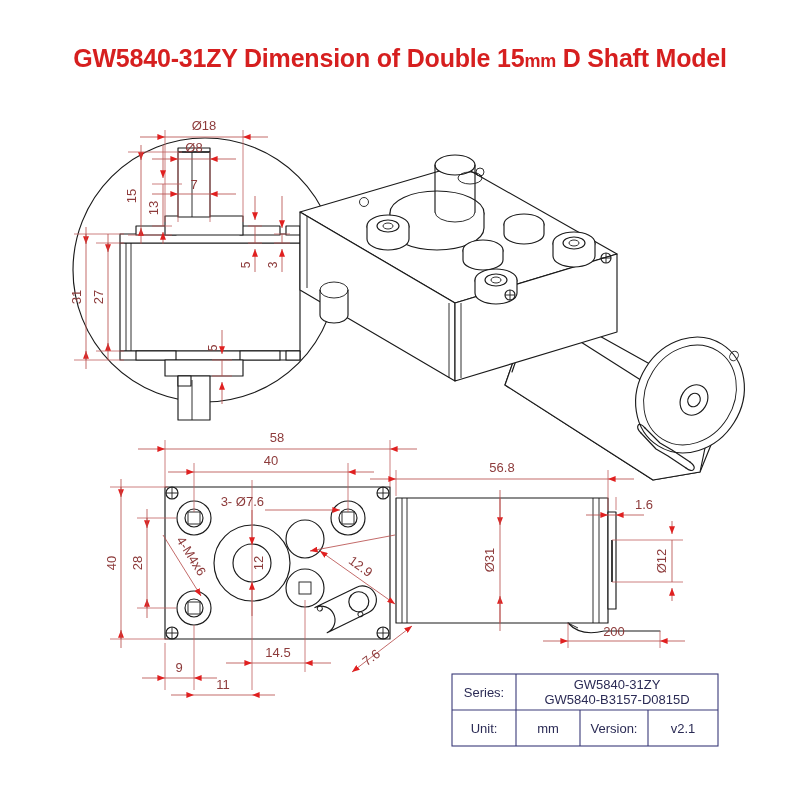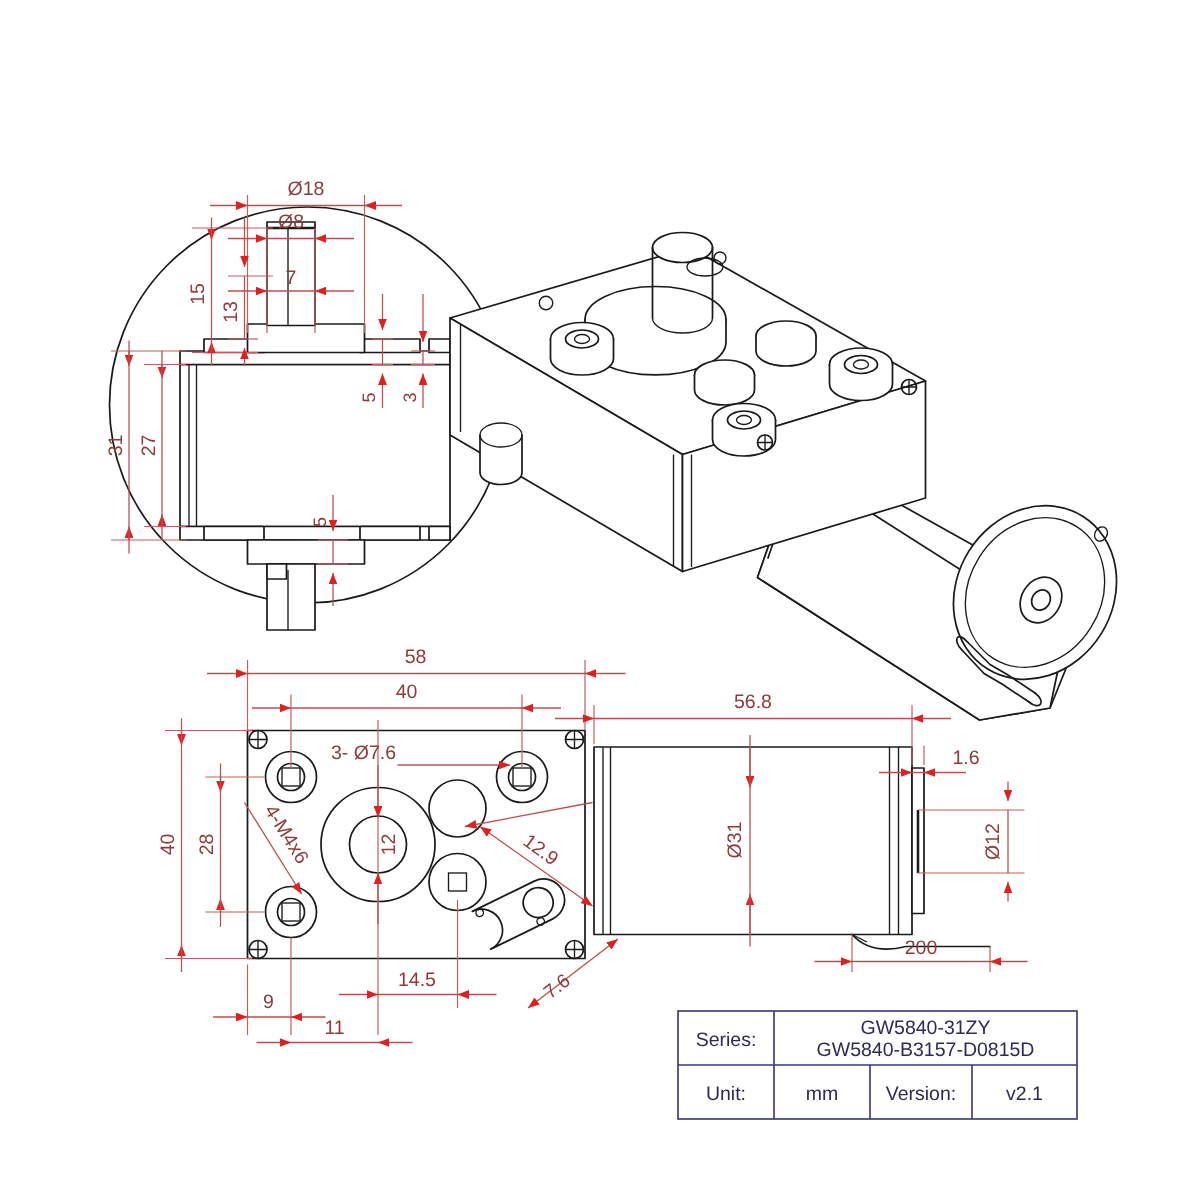--- a/index.html
+++ b/index.html
@@ -31,20 +31,23 @@
   .dtxt{fill:#8d3b3b;font-size:13px;font-family:"Liberation Sans","DejaVu Sans",sans-serif;}
   .dtxt-s{fill:#8d3b3b;font-size:12px;}
   .tbl-ln{stroke:#3a3a78;stroke-width:1.1;fill:none;}
   .tbl-t{fill:#2b2b55;font-size:13px;font-family:"Liberation Sans","DejaVu Sans",sans-serif;}
 </style>
 </head>
 <body>
 
 <div id="sheet">
 
+  <div id="title">
+    <span>GW5840-31ZY Dimension of Double 15</span><span class="sm">mm</span><span> D Shaft Model</span>
+  </div>
 
   <svg viewBox="0 0 800 800">
     <defs>
       <marker id="ar" markerWidth="9" markerHeight="7" refX="9" refY="3.5" orient="auto">
         <polygon points="0,0 9,3.5 0,7" class="arr"></polygon>
       </marker>
       <marker id="arL" markerWidth="9" markerHeight="7" refX="0" refY="3.5" orient="auto">
         <polygon points="9,0 0,3.5 9,7" class="arr"></polygon>
       </marker>
     </defs>

